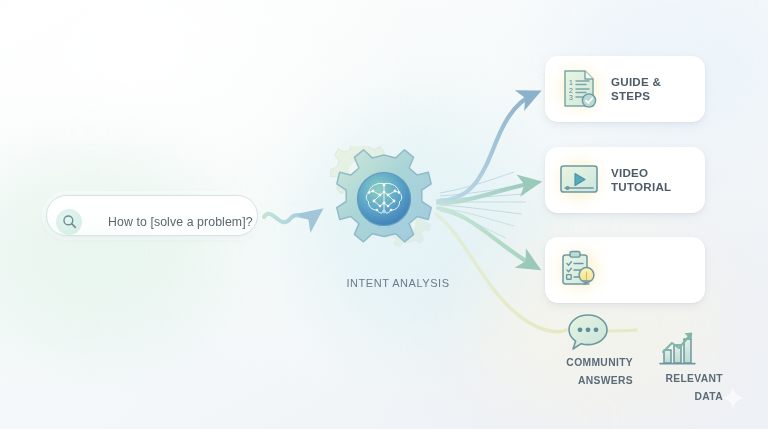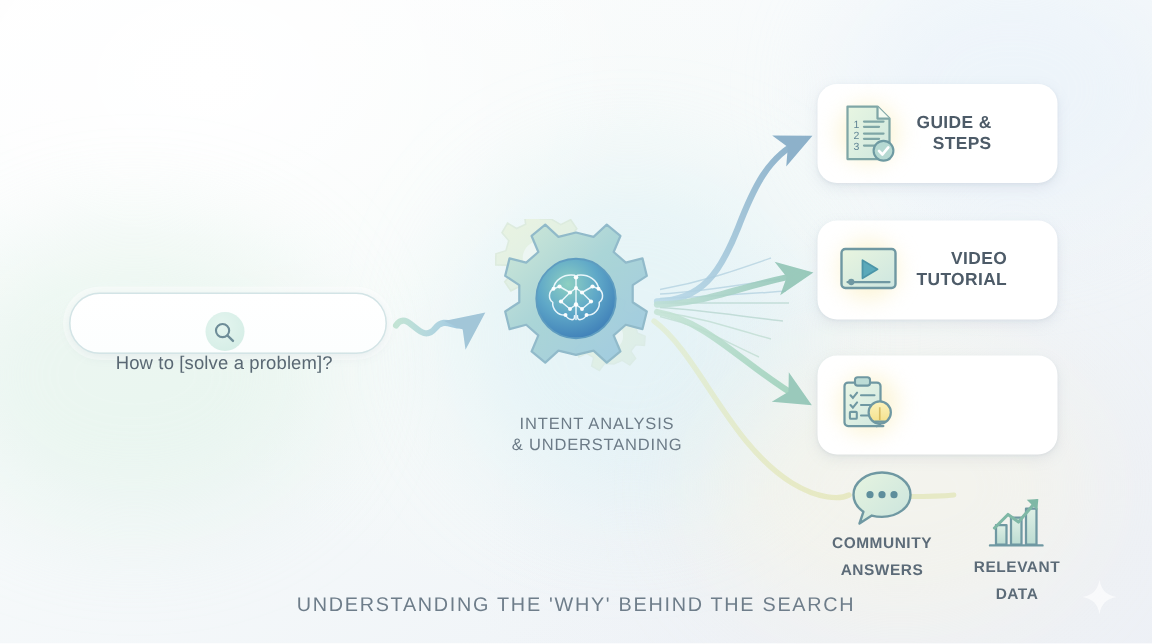--- a/index.html
+++ b/index.html
@@ -35,27 +35,26 @@
   .blob-d { left: 560px; top: -30px; width: 230px; height: 180px;
             background: rgba(229,240,250,0.45); }
 
   
   #flow { position: absolute; inset: 0; width: 768px; height: 429px; pointer-events: none; }
 
   
   #search-bar {
     position: absolute; left: 46px; top: 195px;
     width: 212px; height: 41px;
-    display: flex; align-items: center; gap: 1px;
+    display: flex; align-items: center; gap: 26px;
     padding: 12px 14px 0 9px;
     background: linear-gradient(180deg, #ffffff 0%, #fcfefe 100%);
     border: 1.4px solid #d3e4e6;
     border-radius: 21px;
     box-shadow: 0 2px 7px rgba(120,150,165,0.13), 0 0 0 4px rgba(255,255,255,0.45);
-    flex-direction: column;
   }
   #search-icon-wrap {
     width: 26px; height: 26px; flex: 0 0 26px;
     border-radius: 50%;
     background: radial-gradient(circle at 40% 35%, #e4f5ef 0%, #d2ece4 100%);
     display: flex; align-items: center; justify-content: center;
   }
   .search-q { font-size: 12.3px; color: #596873; letter-spacing: .1px; white-space: nowrap; }
 
   
@@ -81,25 +80,25 @@
 
   .card-icon { position: relative; width: 46px; height: 46px; flex: 0 0 46px;
                display: flex; align-items: center; justify-content: center; }
   .card-icon::before {
     content: ""; position: absolute; left: 3px; top: 3px; width: 40px; height: 40px;
     border-radius: 50%; background: rgba(250,235,180,0.52); filter: blur(7px);
   }
   .card-icon svg { position: relative; z-index: 1; }
   .card-label {
     font-size: 11.6px; font-weight: bold; line-height: 14.5px;
-    color: #4d5b68; letter-spacing: .25px; text-transform: uppercase; text-align: right;
-  }
-
-  
-  .node { position: absolute; text-align: center; width: 90px; }
+    color: #4d5b68; letter-spacing: .25px; text-transform: uppercase;
+  }
+
+  
+  .node { position: absolute; text-align: right; width: 90px; }
   #node-community { left: 543px; top: 308px; }
   #node-data      { left: 633px; top: 324px; }
   .node-icon { height: 44px; display: flex; align-items: flex-end; justify-content: center; }
   .node-label {
     margin-top: 3px; font-size: 10.3px; font-weight: bold; line-height: 12.6px;
     color: #5c6b78; letter-spacing: .35px; text-transform: uppercase;
   }
 
   
   #caption {
@@ -279,21 +278,20 @@
           <circle cx="0" cy="-7" r="1.3"></circle>
           <circle cx="-7" cy="11" r="1.3"></circle>
           <circle cx="7" cy="11" r="1.3"></circle>
         </g>
       </g>
     </svg>
   </div>
 
   <div id="intent-label">
     <div>INTENT ANALYSIS</div>
-    <div>&amp; UNDERSTANDING</div>
   </div>
 
   <div class="card" id="card-guide">
     <span class="card-icon">
       <svg width="40" height="42" viewBox="0 0 40 42">
         <defs>
           <linearGradient id="docG" x1="0" y1="0" x2="1" y2="1">
             <stop offset="0%" stop-color="#e8f6e2"></stop>
               <stop offset="100%" stop-color="#cfe7de"></stop>
           </linearGradient>
@@ -414,21 +412,20 @@
         <path d="M7,24 L16,15 L23,20 L35,6" fill="none" stroke="#7fb8a6" stroke-width="2.1" stroke-linecap="round" stroke-linejoin="round"></path>
         <path d="M28.5,5.2 L36.2,4.6 L35.6,12.3 Z" fill="#7fb8a6"></path>
       </svg>
     </span>
     <span class="node-label">
       <span>RELEVANT</span><br>
       <span>DATA</span>
     </span>
   </div>
 
-  <div id="caption">UNDERSTANDING THE 'WHY' BEHIND THE SEARCH</div>
 
   <div id="sparkle">
     <svg width="26" height="26" viewBox="0 0 26 26">
       <path d="M13,1.5 C14.1,8.4 17.6,11.9 24.5,13 C17.6,14.1 14.1,17.6 13,24.5
                C11.9,17.6 8.4,14.1 1.5,13 C8.4,11.9 11.9,8.4 13,1.5 Z" fill="#ffffff" opacity="0.85"></path>
     </svg>
   </div>
 
 </div>
 

